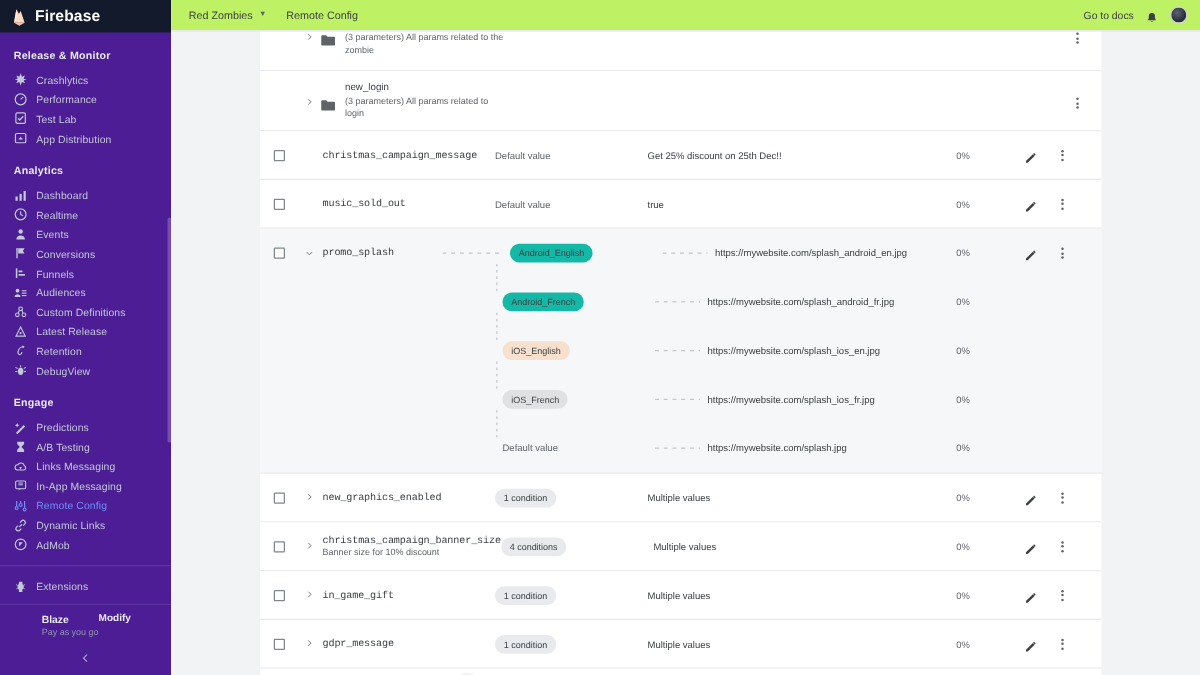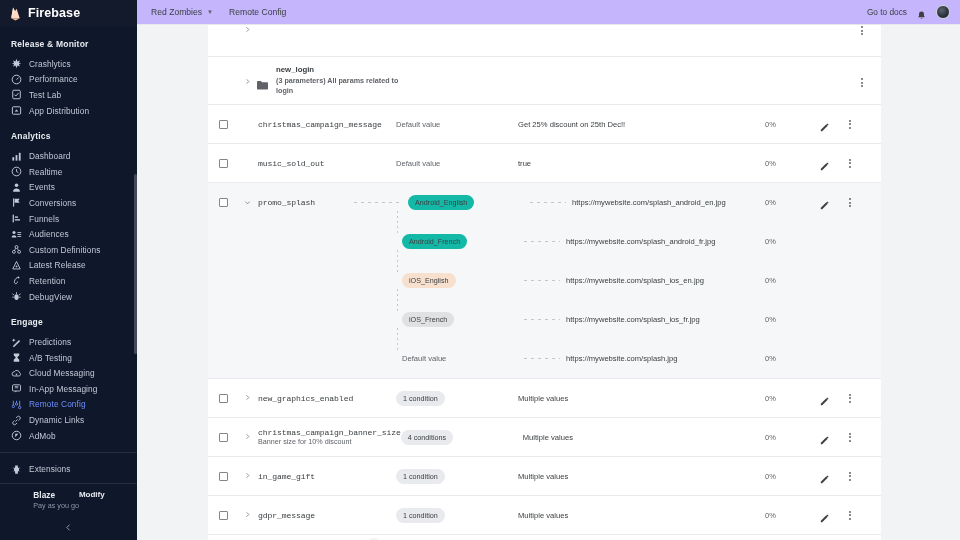--- a/index.html
+++ b/index.html
@@ -7,21 +7,21 @@
     width: 960px; height: 540px;
     overflow: hidden;
     font-family: "Liberation Sans", sans-serif;
     background: #ffffff;
   }
   .app { position: relative; width: 960px; height: 540px; display: flex; }
 
   
   .sidebar {
     width: 137px; height: 540px;
-    background: #0f172a;
+    background: #4c1d95;
     color: #d7dce5;
     flex: 0 0 137px;
     position: relative;
     overflow: hidden;
   }
   .fb-brand {
     height: 26px;
     display: flex; align-items: center;
     padding-left: 9px;
     background: #121a2b;
@@ -82,21 +82,21 @@
   }
   .side-scrollbar {
     position: absolute; right: 0px; top: 148px;
     width: 3px; height: 180px; border-radius: 2px;
     background: rgba(255,255,255,.22);
   }
 
   
   .main { flex: 1; height: 540px; position: relative; background: #f1f3f4; }
   .topbar {
-    height: 25px; background: #c4b5fd;
+    height: 25px; background: #bef264;
     display: flex; align-items: center;
     padding-left: 14px; padding-right: 10px;
     border-bottom: 1px solid #e6e8ea;
     position: relative; z-index: 5;
   }
   .proj-pill {
     display: flex; align-items: center; gap: 5px;
     font-size: 8.6px; color: #3c4043; cursor: pointer;
   }
   .caret { font-size: 6px; color: #5f6368; }
@@ -356,21 +356,21 @@
           </span>
         <span>A/B Testing</span>
       </div>
       <div class="nav-item">
         <span class="nav-ico">
             <svg width="11" height="11" viewBox="0 0 16 16">
               <path d="M4.4 11.6a3 3 0 0 1 .4-6 4 4 0 0 1 7.5 1.2 2.5 2.5 0 0 1-.5 4.8z" fill="none" stroke="#c3cad7" stroke-width="1.3"></path>
               <path d="M6.6 8.2 9.6 8.2 7.6 11.2" fill="#c3cad7"></path>
             </svg>
           </span>
-        <span>Cloud Messaging</span>
+        <span>Links Messaging</span>
       </div>
       <div class="nav-item">
         <span class="nav-ico">
             <svg width="11" height="11" viewBox="0 0 16 16">
               <rect x="2.2" y="2.6" width="11.6" height="9" rx="1.4" fill="none" stroke="#c3cad7" stroke-width="1.3"></rect>
               <path d="M4.6 13.8 6.8 11.6h2.4z" fill="#c3cad7"></path>
               <path d="M5.4 7h5.2M5.4 5h5.2" stroke="#c3cad7" stroke-width="1.1"></path>
             </svg>
           </span>
         <span>In-App Messaging</span>
@@ -463,41 +463,51 @@
 
         <div class="row group" style="min-height:32px; padding-top:0; align-items:flex-start;">
           <div class="c-check"></div>
           <div class="c-exp" style="padding-top:0">
             <span>
               <svg width="7" height="9" viewBox="0 0 16 16">
                   <path d="M6 3l5 5-5 5" fill="none" stroke="#5f6368" stroke-width="1.6"></path>
                 </svg>
             </span>
           </div>
+          <div class="group-body" style="flex:0 0 200px">
+            <span class="folder">
+              <svg width="13" height="11" viewBox="0 0 16 14">
+                  <path d="M1 2.4a1 1 0 0 1 1-1h4l1.4 1.6H14a1 1 0 0 1 1 1v7a1 1 0 0 1-1 1H2a1 1 0 0 1-1-1z" fill="#5f6368"></path>
+                </svg>
+            </span>
+            <div class="group-text">
+              <div class="gdesc">(3 parameters) All params related to the zombie</div>
+            </div>
+          </div>
           <div class="c-val"></div>
           <div class="c-pct"></div>
           <div class="c-act" style="justify-content:flex-end; padding-right:14px;">
             <span class="kebab">
                 <i></i>
                 <i></i>
                 <i></i>
               </span>
           </div>
         </div>
 
         <div class="row group" style="min-height:48px;">
           <div class="c-check"></div>
           <div class="c-exp" style="padding-top:14px">
             <span>
               <svg width="7" height="9" viewBox="0 0 16 16">
                   <path d="M6 3l5 5-5 5" fill="none" stroke="#5f6368" stroke-width="1.6"></path>
                 </svg>
             </span>
           </div>
-          <div class="group-body" style="flex:0 0 200px; padding-top:2px;font-weight:bold;">
+          <div class="group-body" style="flex:0 0 200px; padding-top:2px;">
             <span class="folder" style="margin-top:12px">
               <svg width="13" height="11" viewBox="0 0 16 14">
                   <path d="M1 2.4a1 1 0 0 1 1-1h4l1.4 1.6H14a1 1 0 0 1 1 1v7a1 1 0 0 1-1 1H2a1 1 0 0 1-1-1z" fill="#5f6368"></path>
                 </svg>
             </span>
             <div class="group-text">
               <div class="gname">new_login</div>
               <div class="gdesc">(3 parameters) All params related to login</div>
             </div>
           </div>

